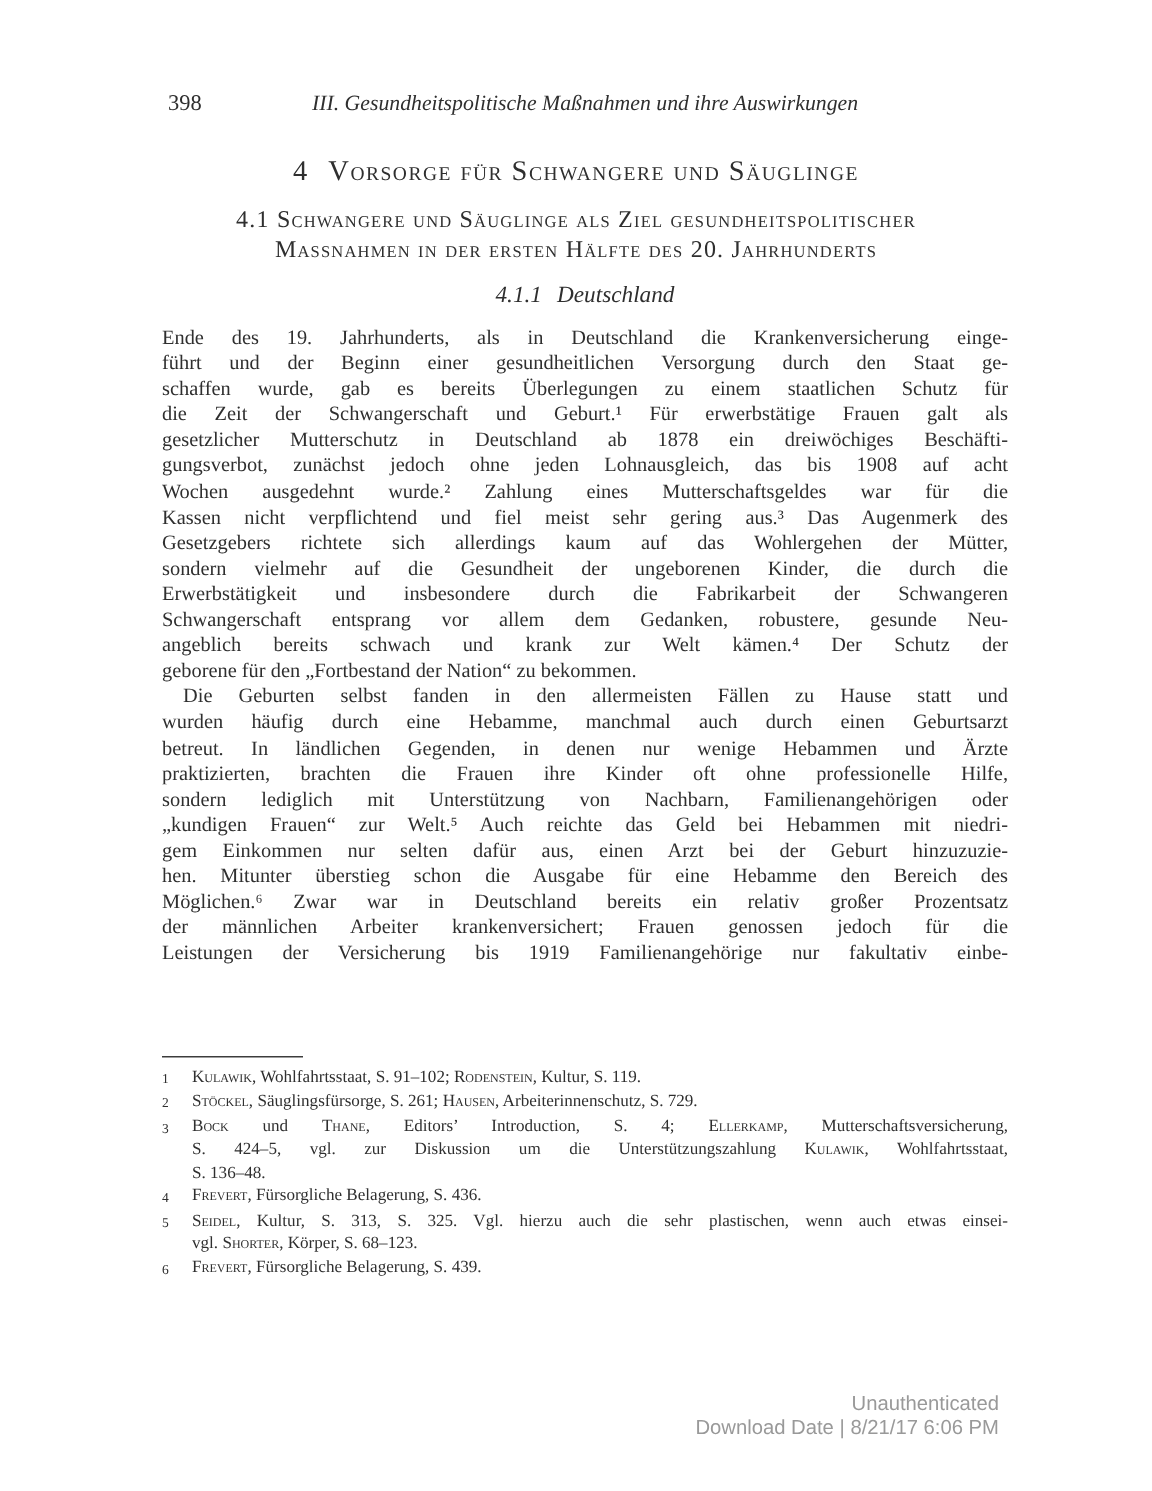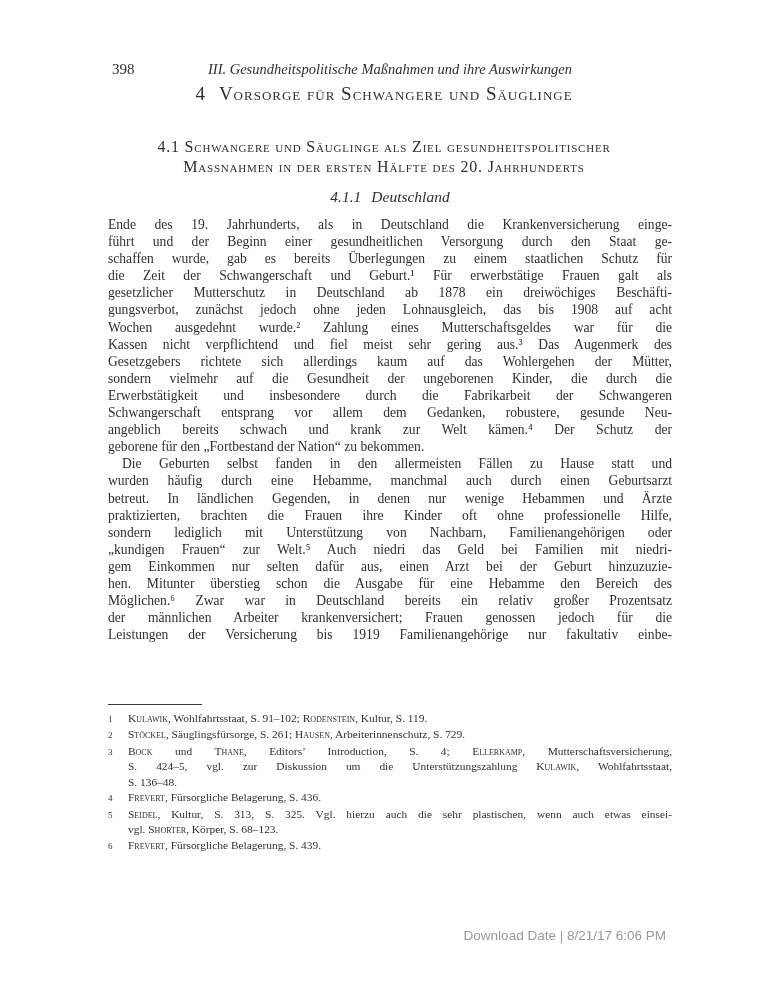--- a/index.html
+++ b/index.html
@@ -12,21 +12,21 @@
     position:relative;width:768px;height:994px;background:var(--paper);
     font-family:"Liberation Serif","DejaVu Serif",serif;color:var(--ink);
     overflow:hidden;
     padding-left:16px;
   }
   
   .header{position:absolute;top:61px;left:108px;width:564px;height:18px;}
   .pagenum{position:absolute;left:4px;top:0;font-size:15px;}
   .running-head{display:block;text-align:center;font-style:italic;font-size:14.5px;}
   
-  .chapter{position:absolute;top:83px;left:84px;width:600px;margin:0;
+  .chapter{position:absolute;top:104px;left:84px;width:600px;margin:0;
     text-align:center;font-weight:normal;font-variant:small-caps;
     font-size:19px;letter-spacing:1px;}
   .chapter .num{margin-right:13px;}
   .section{position:absolute;top:137px;left:84px;width:600px;margin:0;
     text-align:center;font-weight:normal;font-variant:small-caps;
     font-size:16px;line-height:19.5px;letter-spacing:0.8px;}
   .subsection{position:absolute;top:188px;left:108px;width:564px;margin:0;
     text-align:center;font-weight:normal;font-style:italic;font-size:15.5px;}
   .subsection .num{margin-right:10px;}
   
@@ -82,21 +82,21 @@
       <div class="bline">sondern vielmehr auf die Gesundheit der ungeborenen Kinder, die durch die</div>
       <div class="bline">Erwerbstätigkeit und insbesondere durch die Fabrikarbeit der Schwangeren</div>
       <div class="bline">Schwangerschaft entsprang vor allem dem Gedanken, robustere, gesunde Neu-</div>
       <div class="bline">angeblich bereits schwach und krank zur Welt kämen.⁴ Der Schutz der</div>
       <div class="bline nojust">geborene für den „Fortbestand der Nation“ zu bekommen.</div>
       <div class="bline indent">Die Geburten selbst fanden in den allermeisten Fällen zu Hause statt und</div>
       <div class="bline">wurden häufig durch eine Hebamme, manchmal auch durch einen Geburtsarzt</div>
       <div class="bline">betreut. In ländlichen Gegenden, in denen nur wenige Hebammen und Ärzte</div>
       <div class="bline">praktizierten, brachten die Frauen ihre Kinder oft ohne professionelle Hilfe,</div>
       <div class="bline">sondern lediglich mit Unterstützung von Nachbarn, Familienangehörigen oder</div>
-      <div class="bline">„kundigen Frauen“ zur Welt.⁵ Auch niedri das Geld bei Familien mit niedri-</div>
+      <div class="bline">„kundigen Frauen“ zur Welt.⁵ Auch reichte das Geld bei Hebammen mit niedri-</div>
       <div class="bline">gem Einkommen nur selten dafür aus, einen Arzt bei der Geburt hinzuzuzie-</div>
       <div class="bline">hen. Mitunter überstieg schon die Ausgabe für eine Hebamme den Bereich des</div>
       <div class="bline">Möglichen.⁶ Zwar war in Deutschland bereits ein relativ großer Prozentsatz</div>
       <div class="bline">der männlichen Arbeiter krankenversichert; Frauen genossen jedoch für die</div>
       <div class="bline">Leistungen der Versicherung bis 1919 Familienangehörige nur fakultativ einbe-</div>
     </div>
 
   <div class="fnrule"></div>
 
   <div class="footnotes">
@@ -135,16 +135,17 @@
       </div>
       <div class="fn">
         <span class="fn-num">6</span>
         <div class="fn-lines">
           <div class="fn-line nojust"><span class="sc">Frevert</span><span>, Fürsorgliche Belagerung, S. 439.</span></div>
         </div>
       </div>
     </div>
 
   <div class="stamp">
+    <div>Unauthenticated</div>
     <div>Download Date | 8/21/17 6:06 PM</div>
   </div>
 
 </div>
 
 </body></html>

